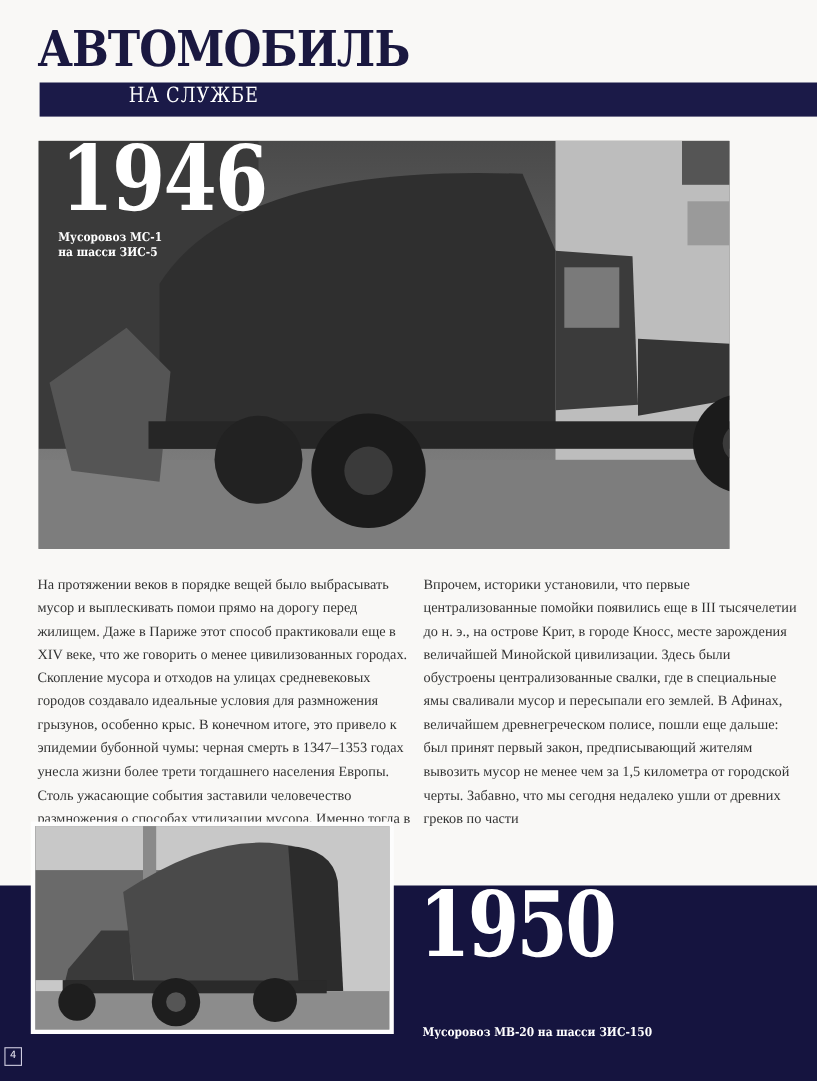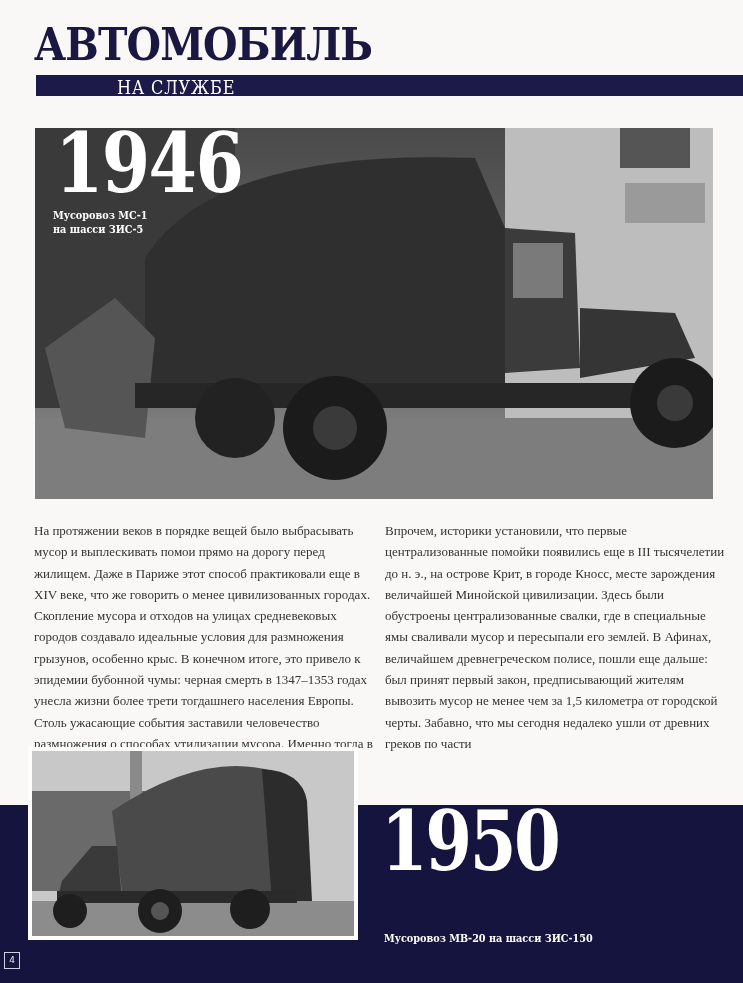--- a/index.html
+++ b/index.html
@@ -10,31 +10,31 @@
       color: #2a2a2e;
     }
     .title {
       position: absolute; left: 34px; top: 22px;
       font-family: "DejaVu Serif", serif; font-weight: bold;
       font-size: 45px; letter-spacing: -1px; color: #1a1840;
       transform: scaleX(0.88); transform-origin: left top;
       line-height: 1;
     }
     .subtitle-bar {
-      position: absolute; left: 36px; top: 75px; width: 707px; height: 21px;
+      position: absolute; left: 36px; top: 75px; width: 707px; height: 31px;
       background: #1b1a48;
     }
     .subtitle {
       position: absolute; left: 81px; top: 1px;
       font-family: "DejaVu Serif", serif; font-size: 19px; color: #fff;
       letter-spacing: 1px; transform: scaleX(0.85); transform-origin: left top;
       line-height: 22px;
     }
     .photo-top {
-      position: absolute; left: 35px; top: 128px; width: 678px; height: 371px;
+      position: absolute; left: 35px; top: 128px; width: 628px; height: 371px;
       background: #6b6b6b; overflow: hidden;
     }
     .year-top {
       position: absolute; left: 20px; top: -6px;
       font-family: "DejaVu Serif", serif; font-weight: bold;
       font-size: 82px; color: #fff; line-height: 1;
       transform: scaleX(0.85); transform-origin: left top;
       letter-spacing: -2px;
     }
     .caption-top {

